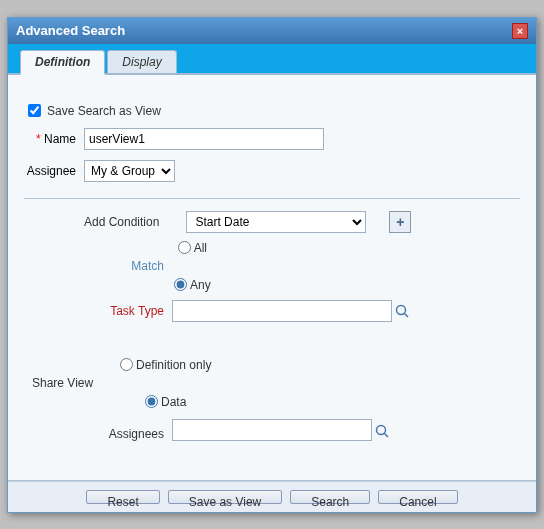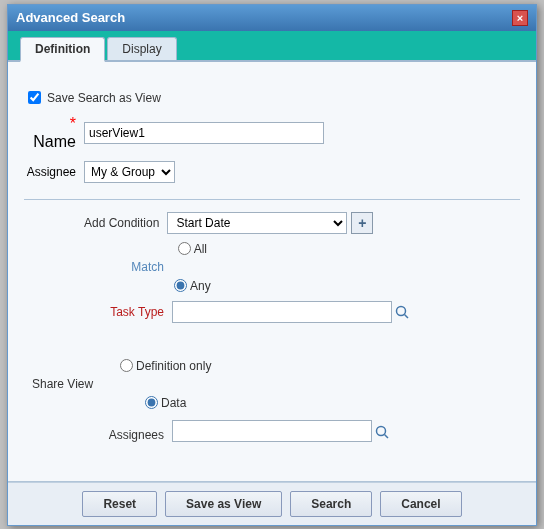--- a/index.html
+++ b/index.html
@@ -41,25 +41,26 @@
       display: flex;
       align-items: center;
       justify-content: center;
       font-weight: bold;
     }
     .dialog-body {
       background: #f5f8fb;
       padding: 0;
     }
     .tabs-bar {
-      background: #14b8a6;
+      background: #0ea5e9;
       border-bottom: 2px solid #a0b8d0;
       display: flex;
       padding: 6px 16px 0 12px;
       gap: 2px;
+      font-style: italic;
     }
     .tab {
       padding: 4px 14px;
       border: 1px solid #a0b8d0;
       border-bottom: none;
       cursor: pointer;
       font-size: 12px;
       background: #dde8f2;
       border-radius: 3px 3px 0 0;
       color: #333;
@@ -92,21 +93,21 @@
     }
     .name-row {
       display: flex;
       align-items: center;
       margin-bottom: 10px;
     }
     .name-label {
       width: 60px;
       text-align: right;
       padding-right: 8px;
-      font-size: 16px;
+      font-size: 12px;
     }
     .name-input {
       width: 240px;
       height: 22px;
       border: 1px solid #a0b0c0;
       padding: 2px 4px;
       font-size: 12px;
       background: white;
     }
     .assignee-row {
@@ -130,20 +131,21 @@
     .separator-line {
       border: none;
       border-top: 1px solid #b0c4d8;
       margin: 8px 0 12px 0;
     }
     .condition-row {
       display: flex;
       align-items: center;
       margin-bottom: 8px;
       padding-left: 60px;
+      gap: 19px;
     }
     .condition-label {
       font-size: 12px;
       color: #333;
       margin-right: 8px;
       white-space: nowrap;
     }
     .condition-select {
       width: 180px;
       height: 22px;
@@ -272,22 +274,21 @@
       gap: 8px;
     }
     .footer-btn {
       padding: 4px 20px;
       font-size: 12px;
       border: 1px solid #8899bb;
       background: linear-gradient(to bottom, #f0f4f8, #dde4ee);
       cursor: pointer;
       color: #333;
       border-radius: 2px;
-      height: 26px;
-      font-weight: bold;
+      height: 14px;
     }
     input[type="radio"] {
       accent-color: #3a74af;
     }
   </style>
 </head>
 <body>
 
 <div class="dialog">
 

